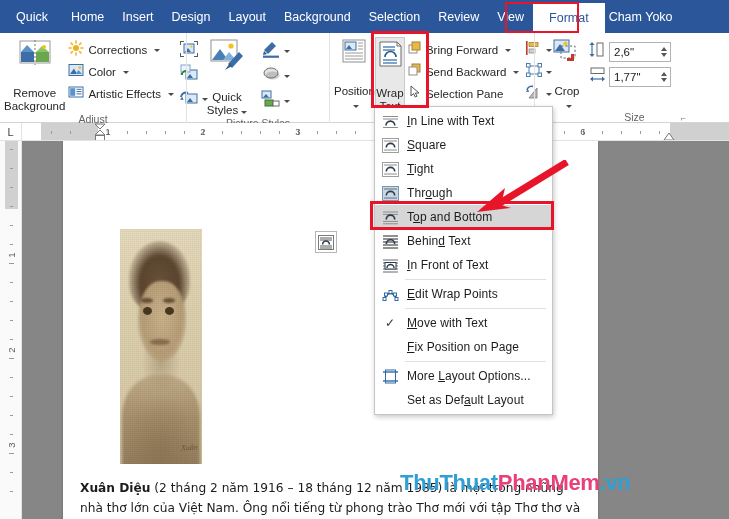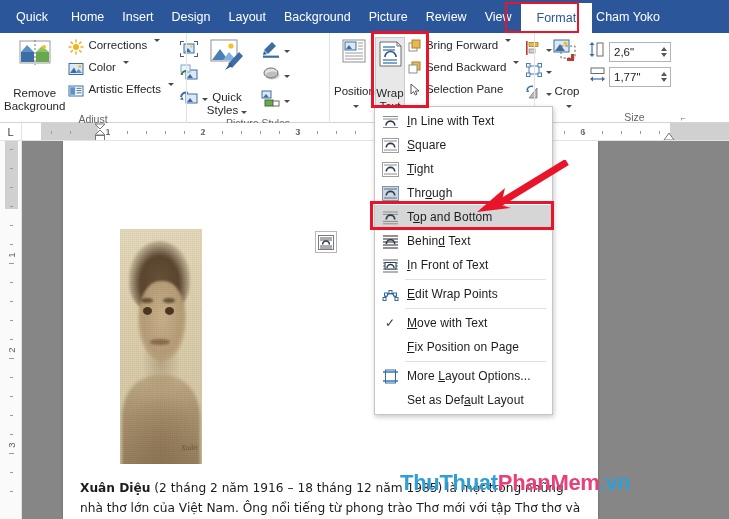--- a/index.html
+++ b/index.html
@@ -122,21 +122,21 @@
     cursor: default;
   }
   .bigbtn .lbl {
     font-size: 11.5px; color: #262626;
     text-align: center; line-height: 13px;
     margin-top: 15px;
   }
 
   
   .smallrow {
-    display: flex; 
+    display: flex; align-items: center;
     gap: 4px;
     height: 22px;
     padding: 0 3px;
     cursor: default;
     white-space: nowrap;
   }
   .smallrow .lbl {
     font-size: 11.5px; color: #262626;
   }
   .caret-dn {
@@ -450,21 +450,21 @@
     <div class="tab">
       <span>Design</span>
     </div>
     <div class="tab">
       <span>Layout</span>
     </div>
     <div class="tab">
       <span>Background</span>
     </div>
     <div class="tab">
-      <span>Picture</span>
+      <span>Selection</span>
     </div>
     <div class="tab">
       <span>Review</span>
     </div>
     <div class="tab">
       <span>View</span>
     </div>
     <div class="tab active">
       <span>Format</span>
     </div>

